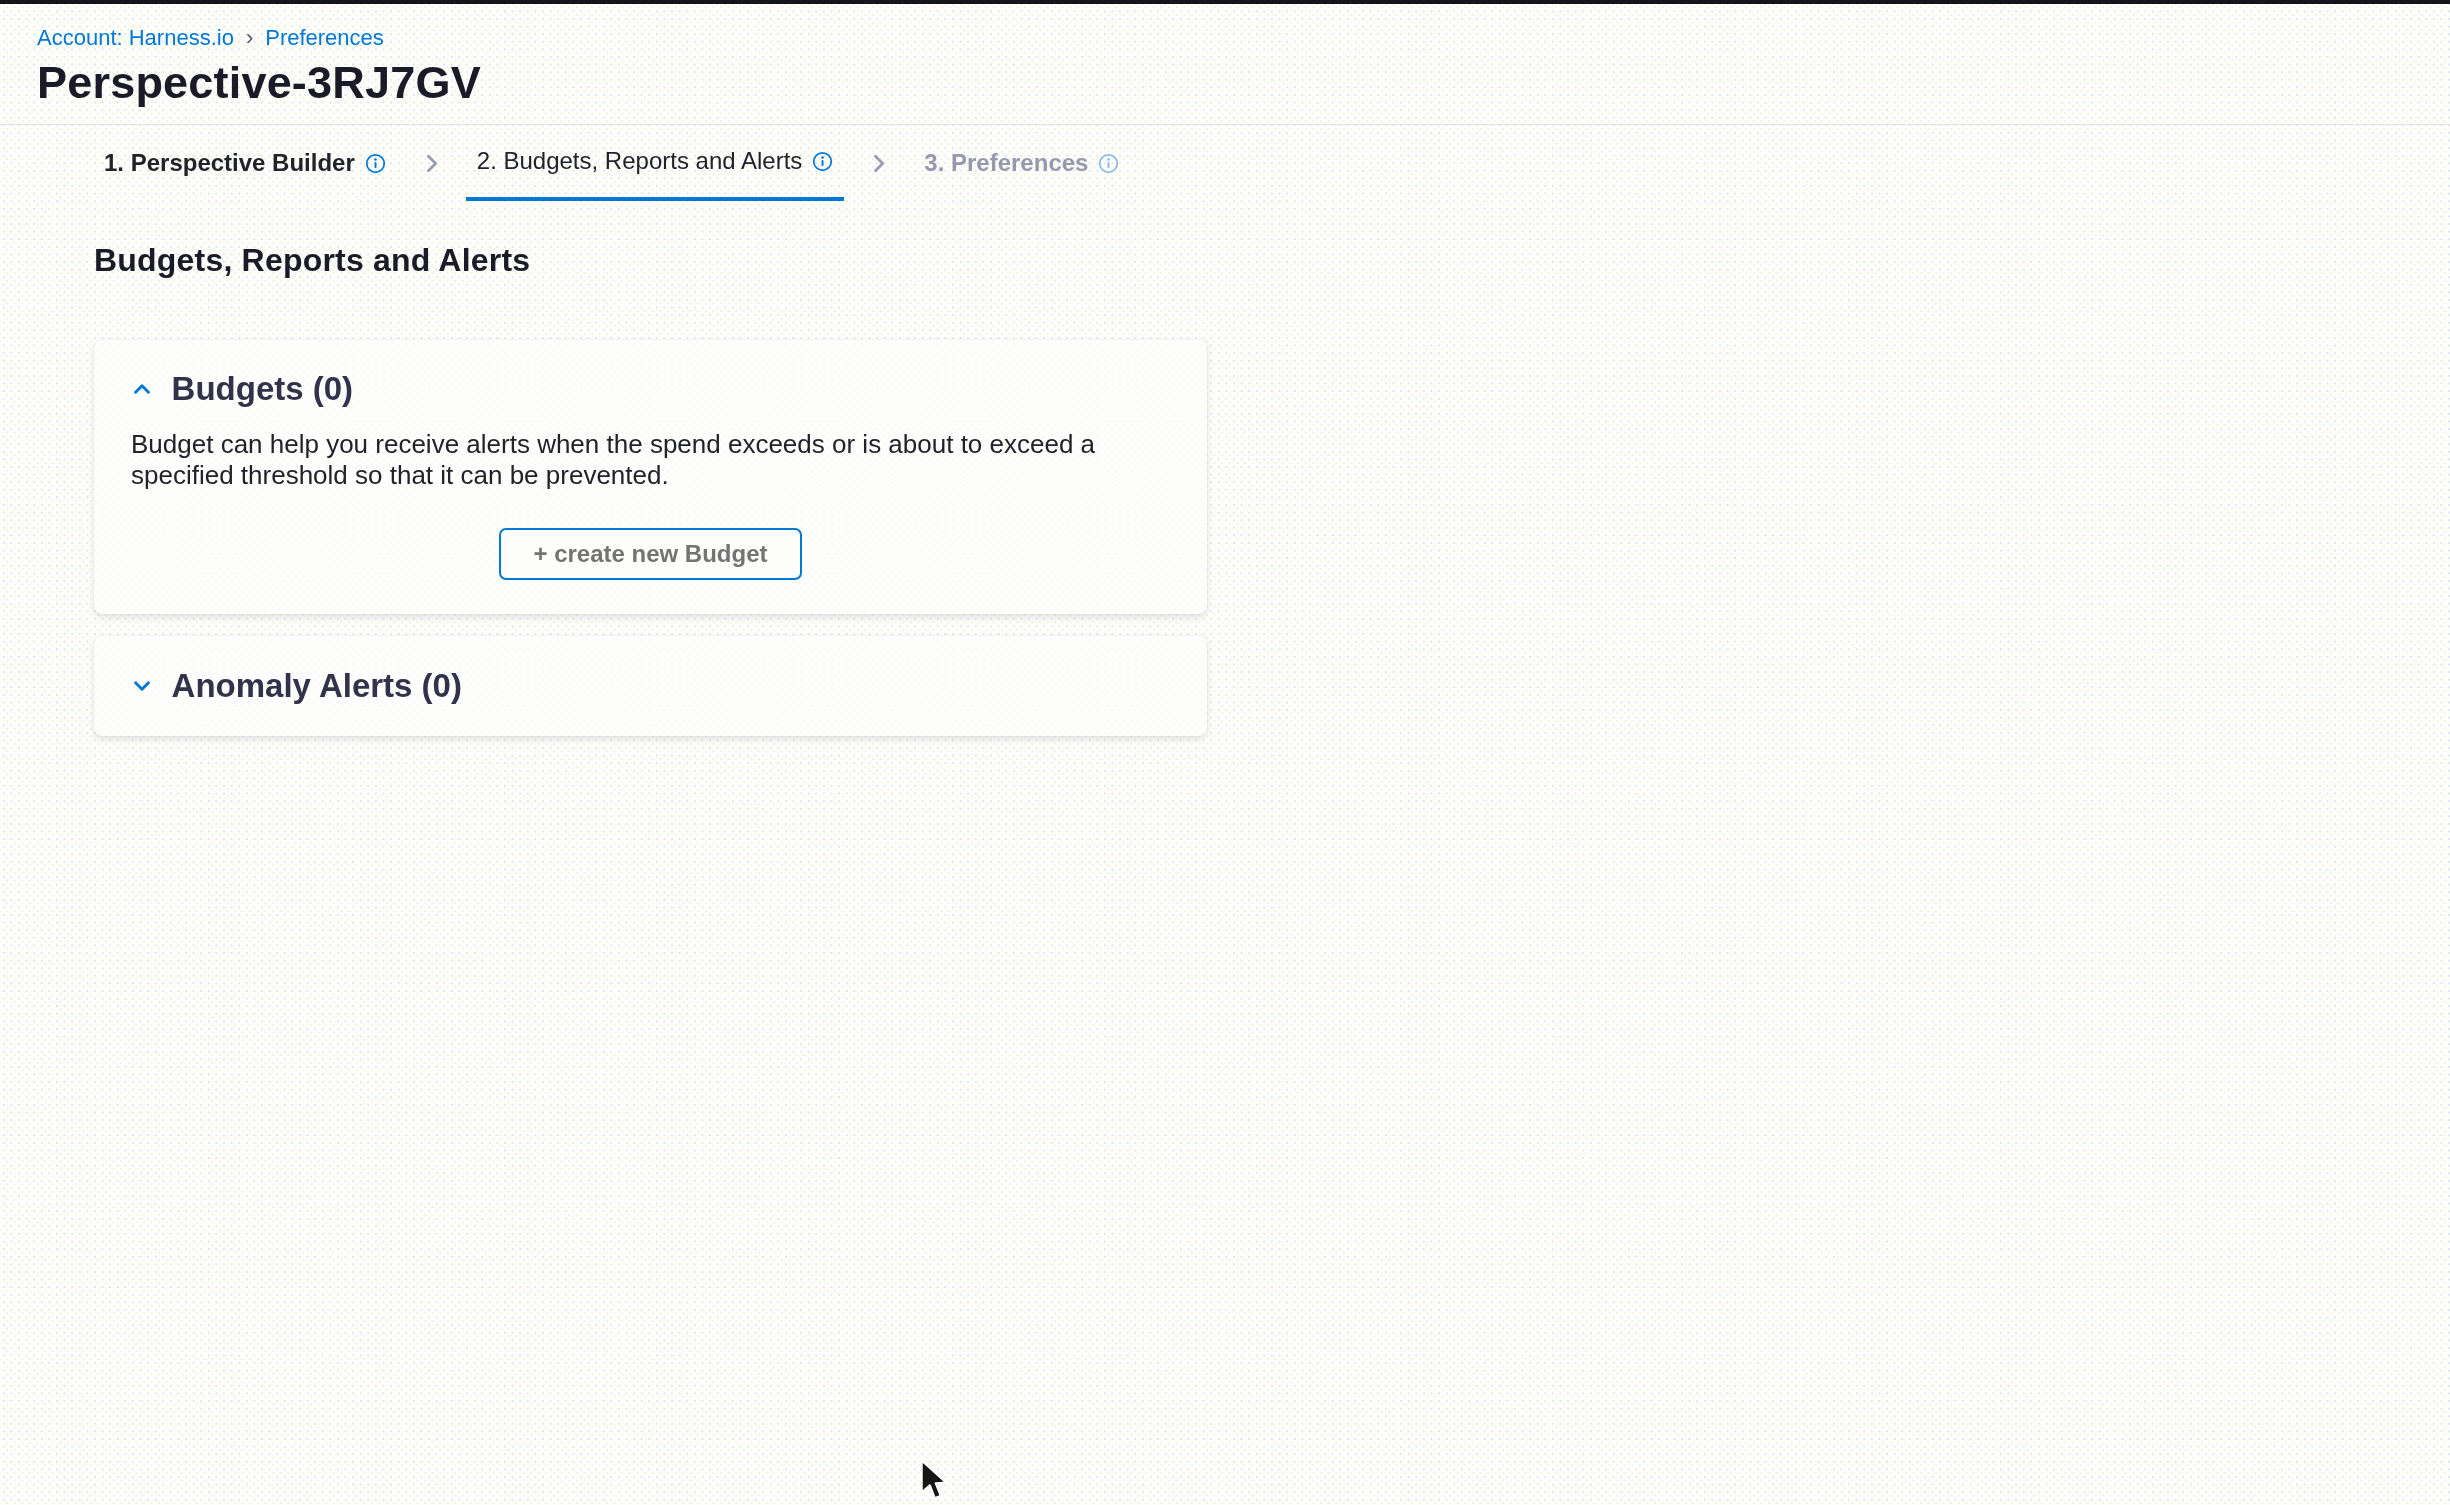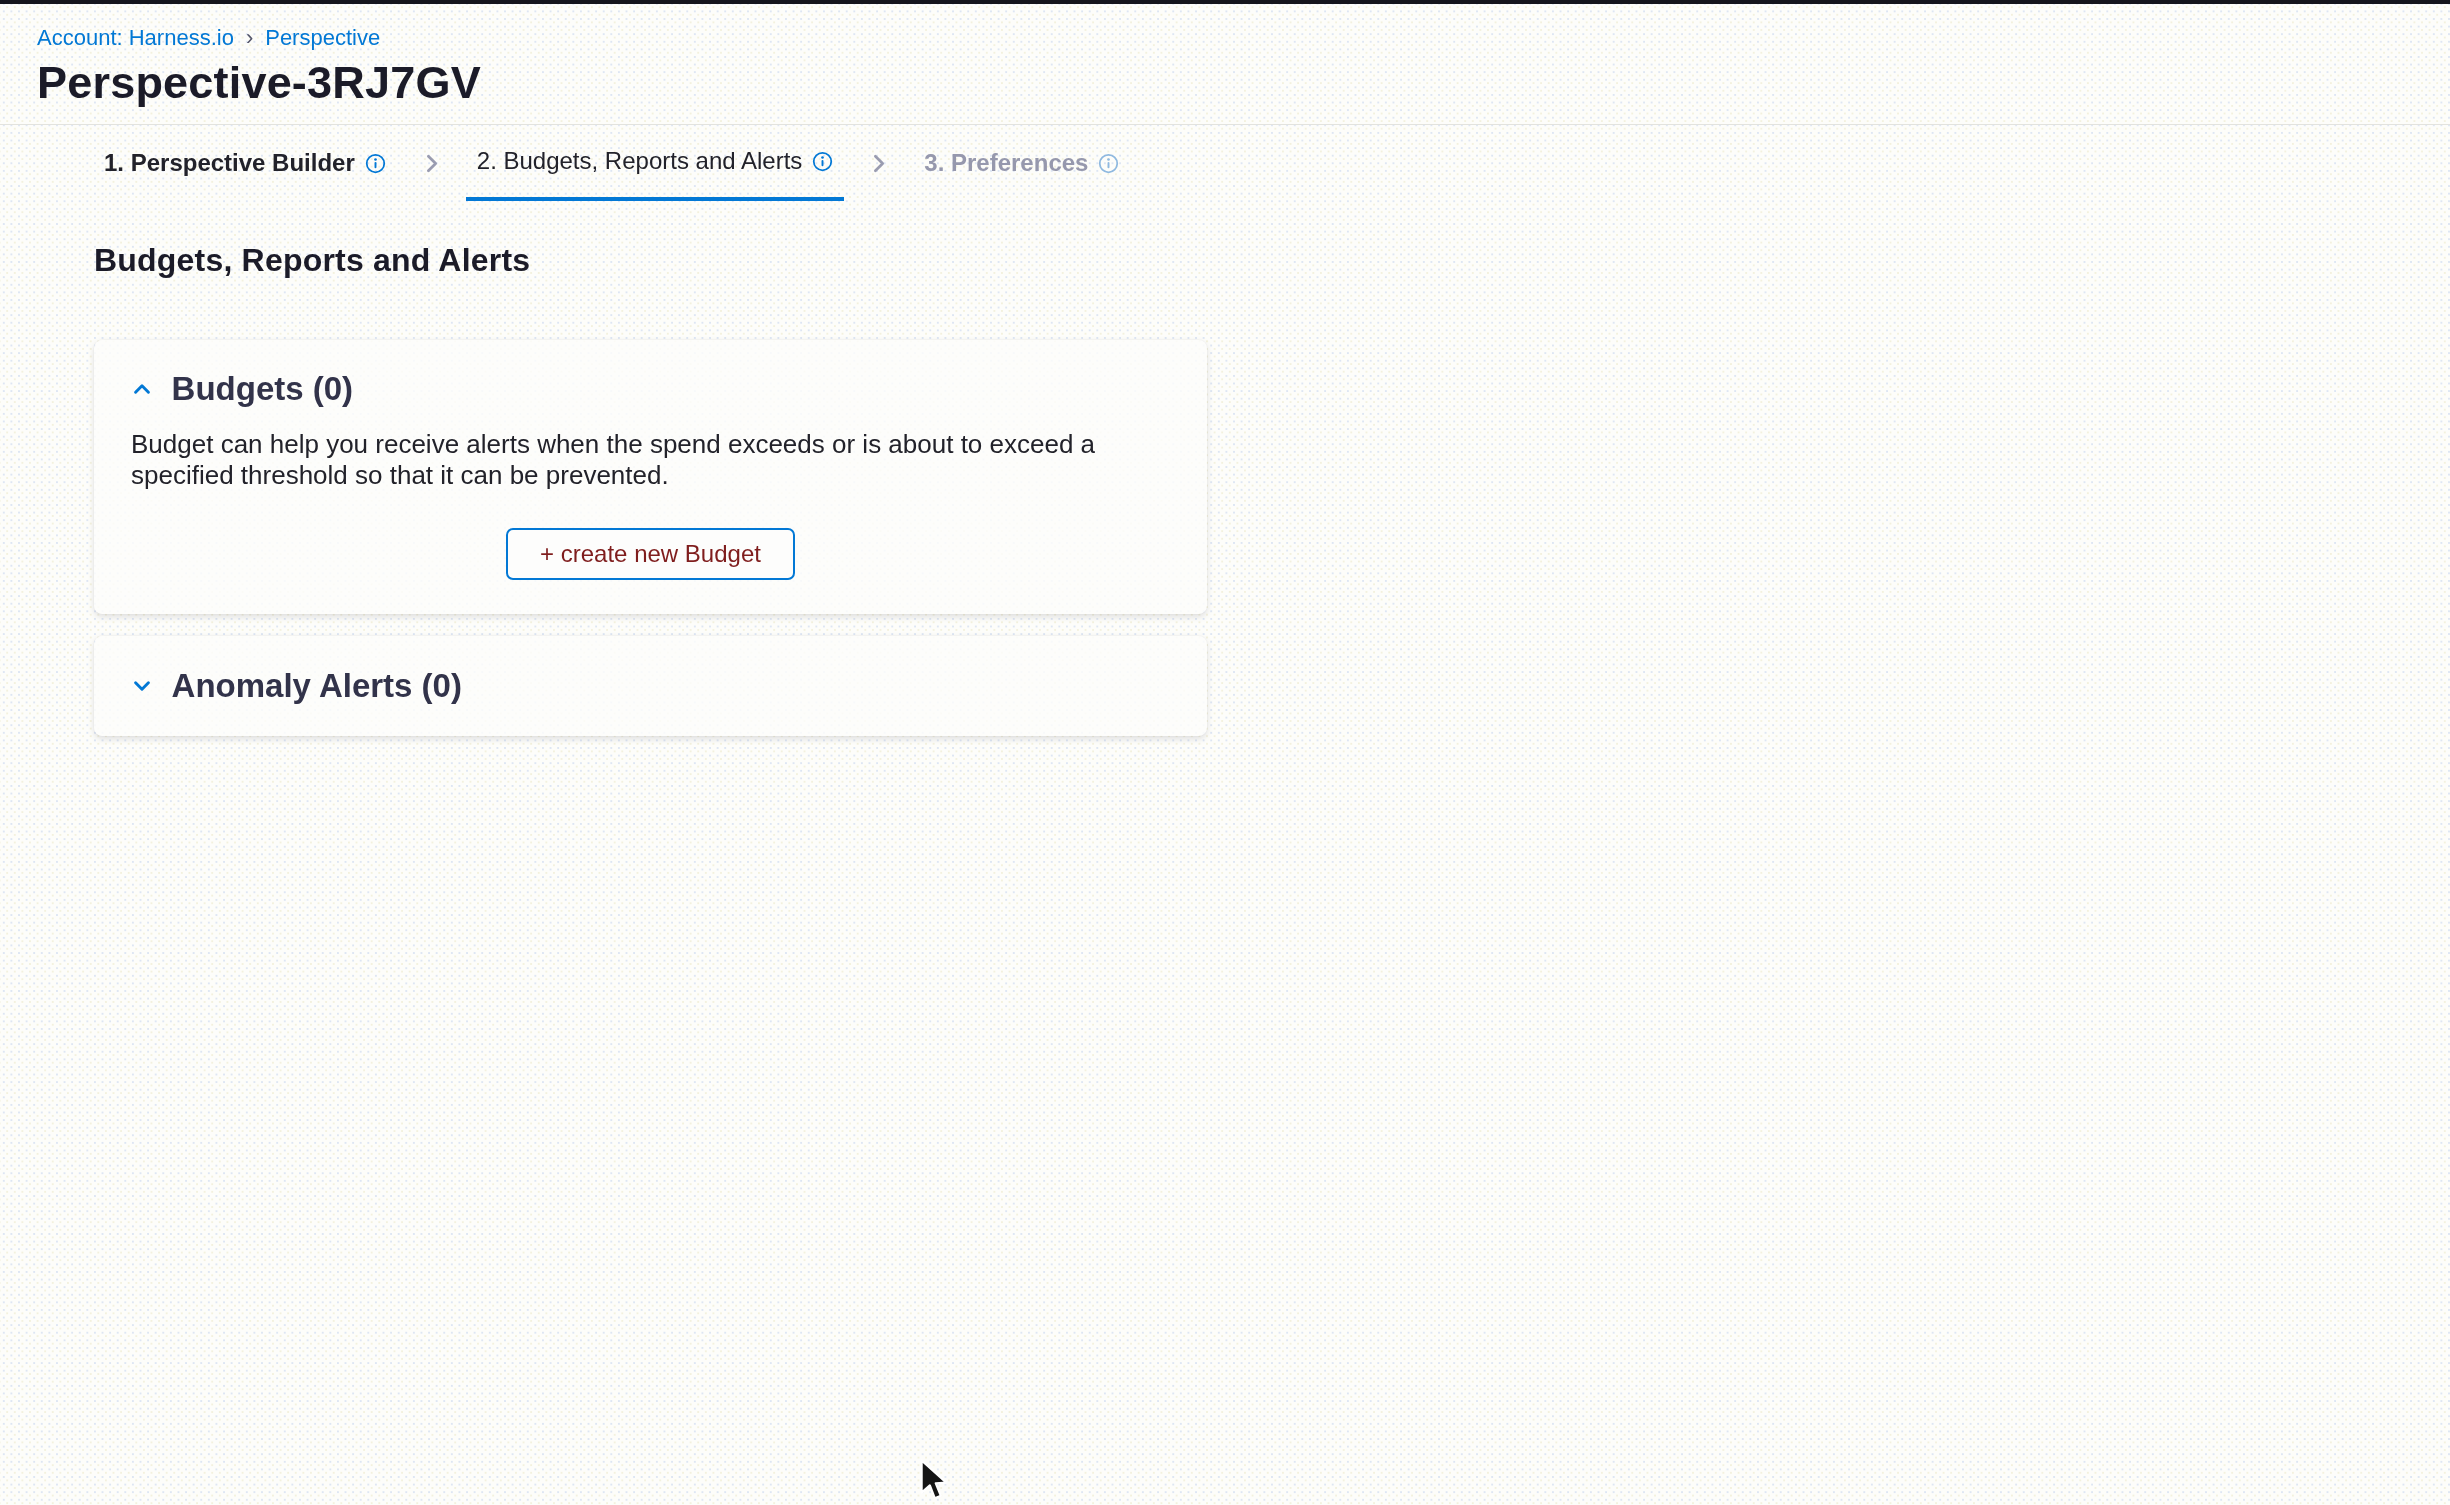--- a/index.html
+++ b/index.html
@@ -85,43 +85,43 @@
   .card-desc {
     margin:25px 0 0 0;
     width:1052px;
     font-size:26px; line-height:31px;
     color:#22222a;
   }
 
   .button-row { display:flex; justify-content:center; margin-top:37px; }
   .create-budget-btn {
     font-family:"Liberation Sans", sans-serif;
-    font-size:24px; font-weight:400;
-    color:#7f1d1d;
+    font-size:24px; font-weight:700;
+    color:#737373;
     background:#fdfdfc;
     border:2.5px solid #0278D5;
     border-radius:7px;
     padding:10px 32px;
     cursor:pointer;
   }
 
   .mouse-cursor { position:absolute; left:917px; top:1459px; }
 </style>
 </head>
 <body>
 
 <div class="page">
 
   <div class="top-bar"></div>
 
   <div class="header">
     <div class="breadcrumb">
       <a>Account: Harness.io</a>
       <span class="crumb-sep">›</span>
-      <a>Perspective</a>
+      <a>Preferences</a>
     </div>
     <h1 class="page-title">Perspective-3RJ7GV</h1>
   </div>
 
   <div class="tabs">
 
     <div class="tab">
       <span>1. Perspective Builder</span>
       <span class="info-icon">
         <svg width="21" height="21" viewBox="0 0 24 24" fill="none">

